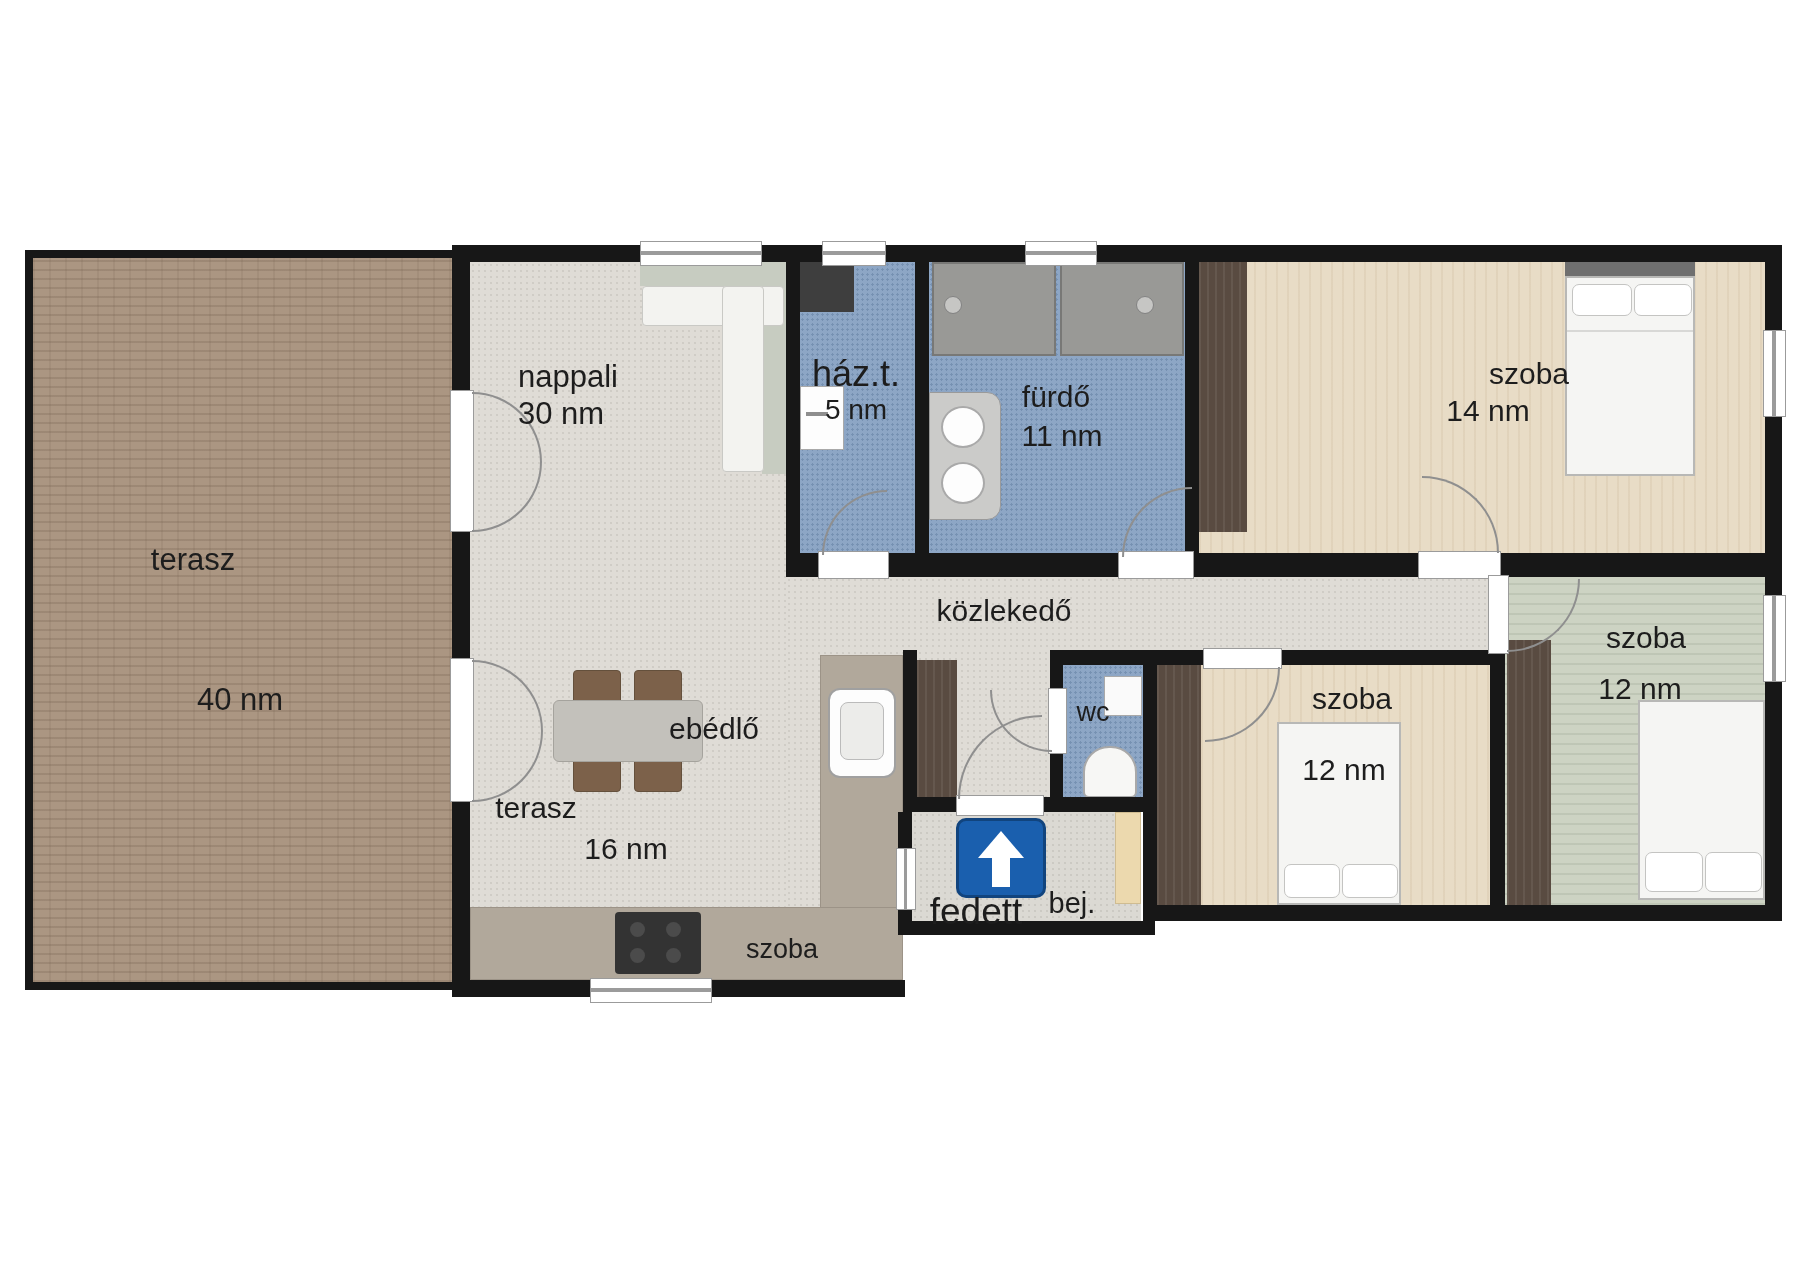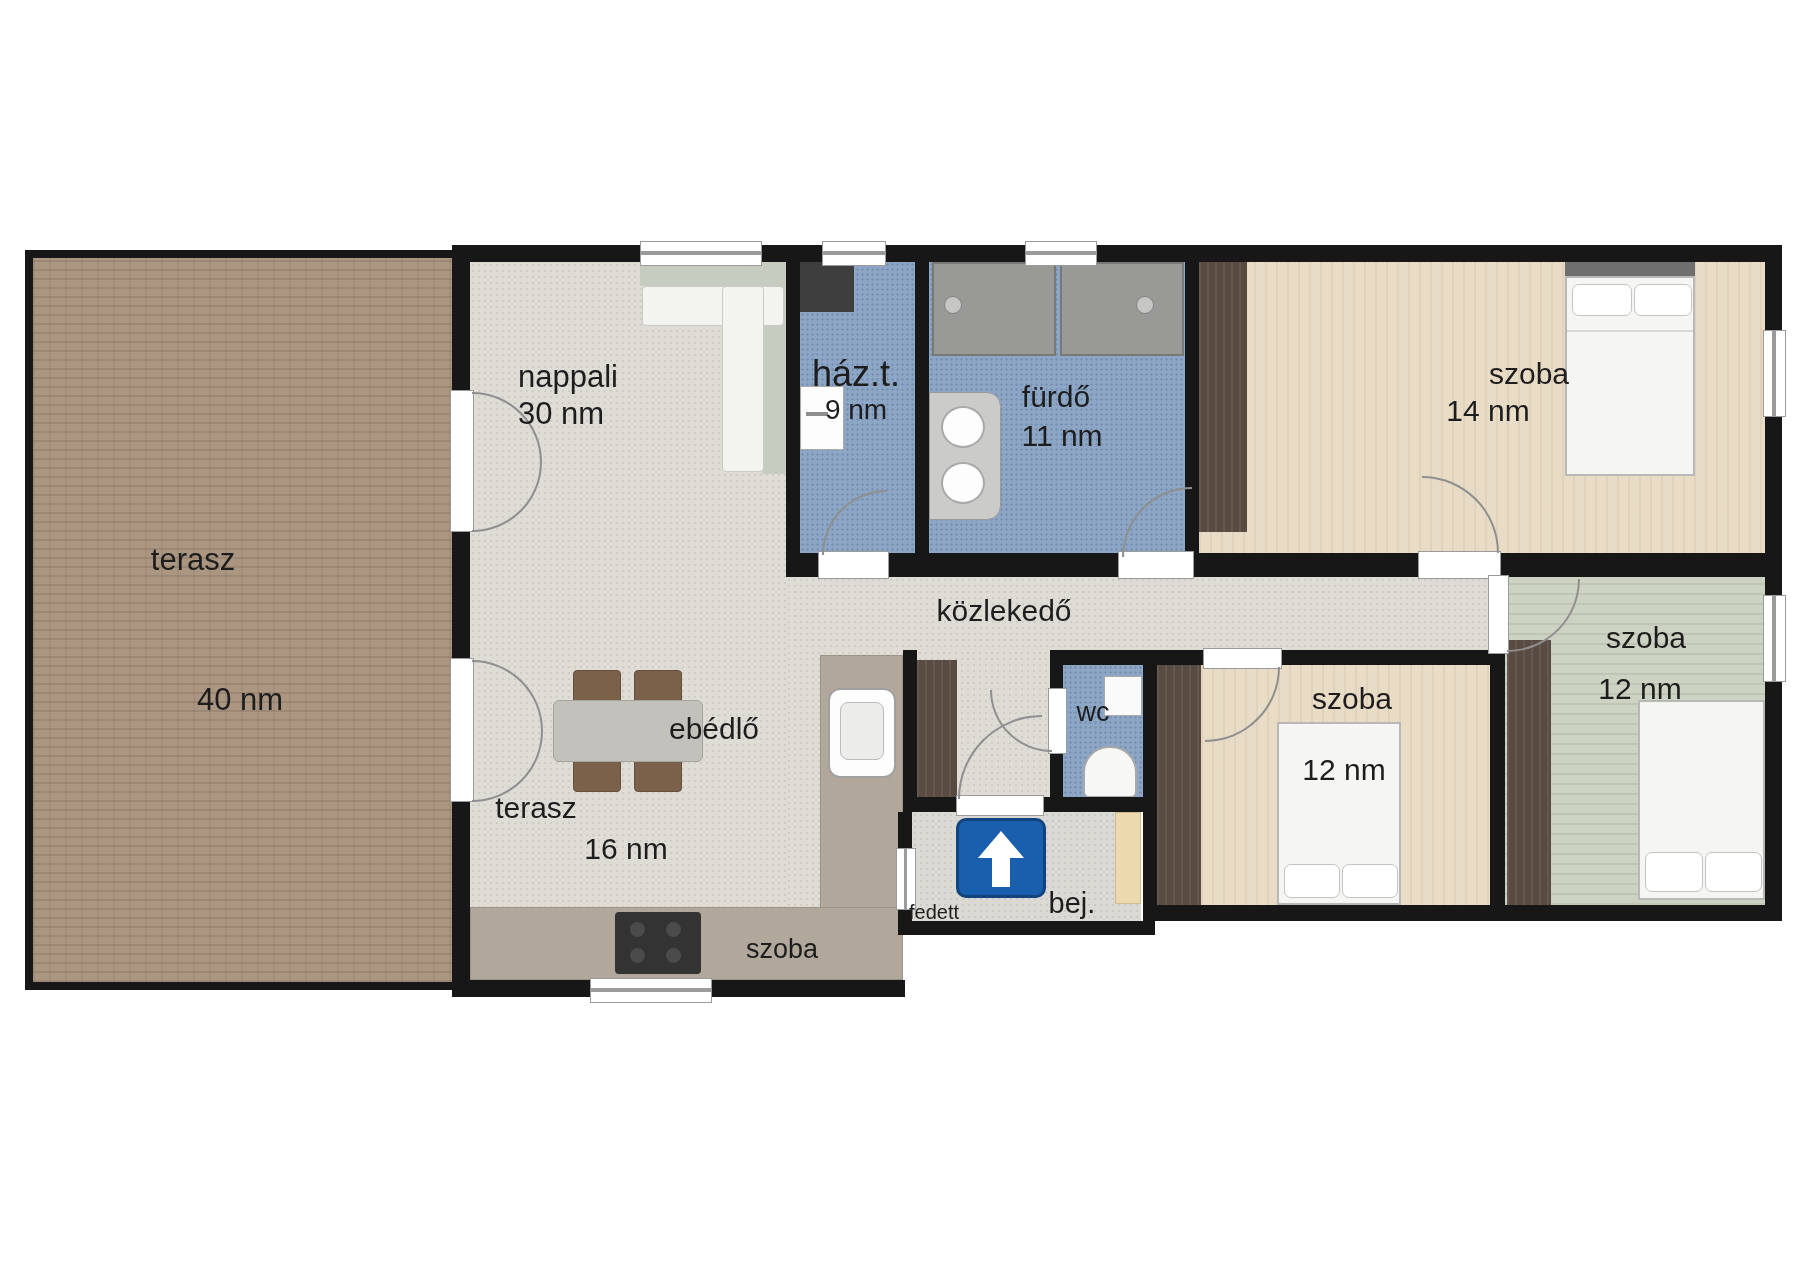--- a/index.html
+++ b/index.html
@@ -213,26 +213,26 @@
 
   <div class="lbl" style="left:193px;top:560px;font-size:31px;">terasz</div>
   <div class="lbl" style="left:240px;top:700px;font-size:31px;">40 nm</div>
   <div class="lbl" style="left:568px;top:377px;font-size:31px;">nappali</div>
   <div class="lbl" style="left:561px;top:414px;font-size:31px;">30 nm</div>
   <div class="lbl" style="left:714px;top:729px;font-size:30px;">ebédlő</div>
   <div class="lbl" style="left:536px;top:808px;font-size:30px;">terasz</div>
   <div class="lbl" style="left:626px;top:849px;font-size:30px;">16 nm</div>
   <div class="lbl" style="left:782px;top:949px;font-size:27px;">szoba</div>
   <div class="lbl" style="left:856px;top:374px;font-size:36px;">ház.t.</div>
-  <div class="lbl" style="left:856px;top:410px;font-size:28px;">9 nm</div>
+  <div class="lbl" style="left:856px;top:410px;font-size:28px;">5 nm</div>
   <div class="lbl" style="left:1056px;top:397px;font-size:30px;">fürdő</div>
   <div class="lbl" style="left:1062px;top:436px;font-size:30px;">11 nm</div>
   <div class="lbl" style="left:1004px;top:611px;font-size:30px;">közlekedő</div>
   <div class="lbl" style="left:1093px;top:712px;font-size:27px;">wc</div>
-  <div class="lbl" style="left:934px;top:912px;font-size:20px;">fedett</div>
+  <div class="lbl" style="left:976px;top:912px;font-size:37px;">fedett</div>
   <div class="lbl" style="left:1072px;top:903px;font-size:29px;">bej.</div>
   <div class="lbl" style="left:1529px;top:374px;font-size:30px;">szoba</div>
   <div class="lbl" style="left:1488px;top:411px;font-size:30px;">14 nm</div>
   <div class="lbl" style="left:1352px;top:699px;font-size:30px;">szoba</div>
   <div class="lbl" style="left:1344px;top:770px;font-size:30px;">12 nm</div>
   <div class="lbl" style="left:1646px;top:638px;font-size:30px;">szoba</div>
   <div class="lbl" style="left:1640px;top:689px;font-size:30px;">12 nm</div>
 
 </div>
 

